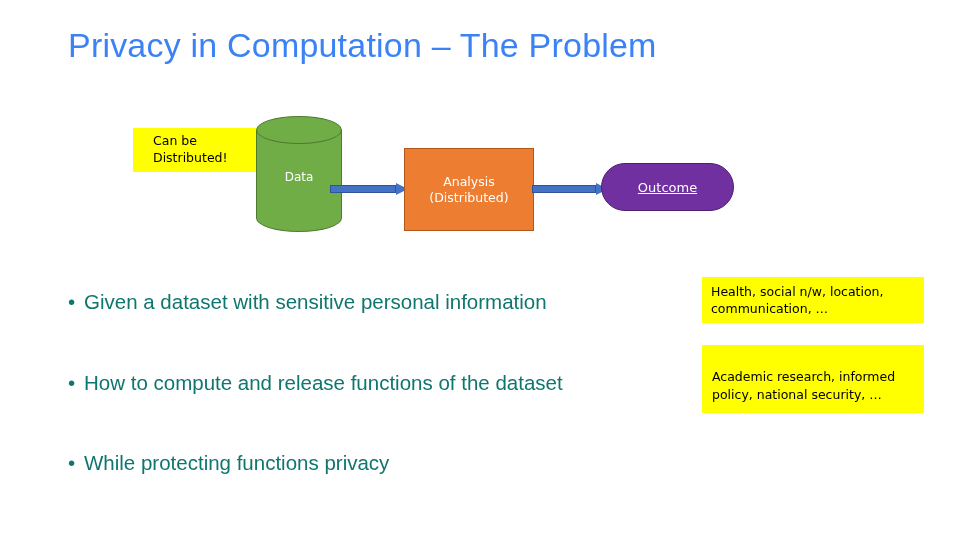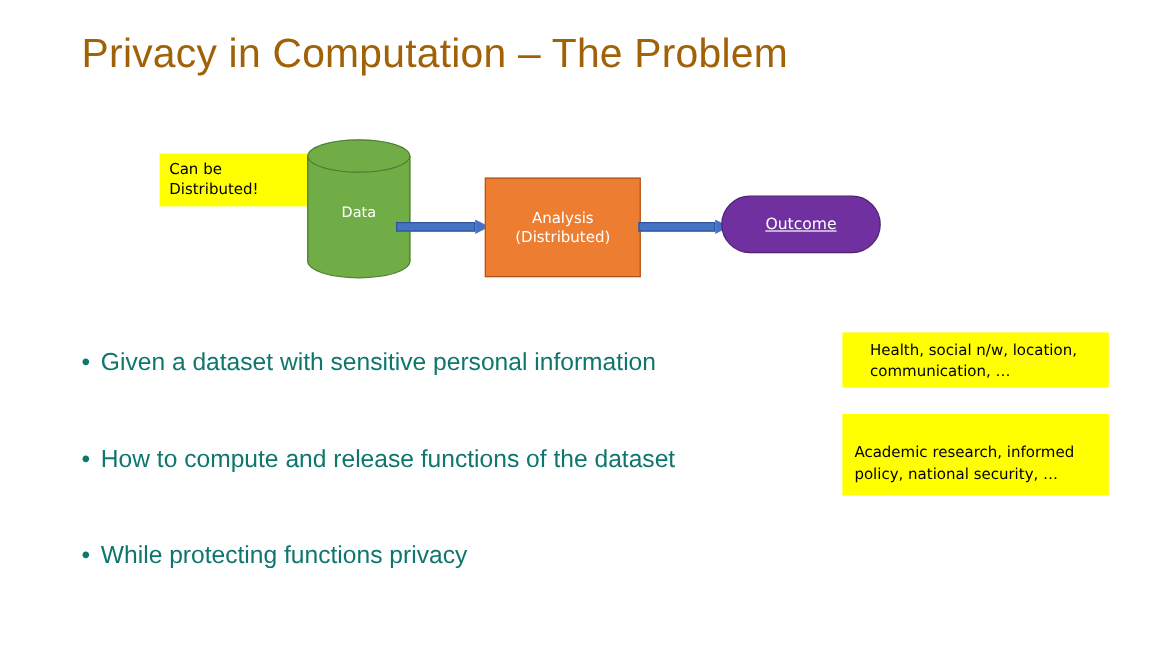--- a/index.html
+++ b/index.html
@@ -16,42 +16,42 @@
     color: #000000;
   }
 
   
   .slide-title {
     position: absolute;
     left: 68px;
     top: 26px;
     font-size: 34px;
     font-weight: 400;
-    color: #a16207;
+    color: #3b82f6;
     letter-spacing: 0.2px;
     white-space: nowrap;
   }
 
   
   .diagram {
     position: absolute;
     left: 0;
     top: 0;
     width: 960px;
     height: 270px;
   }
 
   
   .callout-distributed {
     position: absolute;
     left: 133px;
     top: 128px;
     width: 124px;
     background: #ffff00;
-    padding: 4px 6px 6px 8px;
+    padding: 4px 6px 6px 20px;
     box-sizing: border-box;
     font-family: "DejaVu Sans", sans-serif;
     font-size: 12.5px;
     line-height: 17px;
     color: #000000;
   }
 
   
   .cylinder {
     position: absolute;
@@ -197,21 +197,21 @@
     background: #ffff00;
     box-sizing: border-box;
     font-family: "DejaVu Sans", sans-serif;
     color: #000000;
   }
   #note-health {
     left: 702px;
     top: 277px;
     width: 222px;
     height: 46px;
-    padding: 6px 8px 0 23px;
+    padding: 6px 8px 0 9px;
     font-size: 12.5px;
     line-height: 17px;
   }
   #note-academic {
     left: 702px;
     top: 345px;
     width: 222px;
     height: 68px;
     padding: 23px 8px 0 10px;
     font-size: 12.5px;

